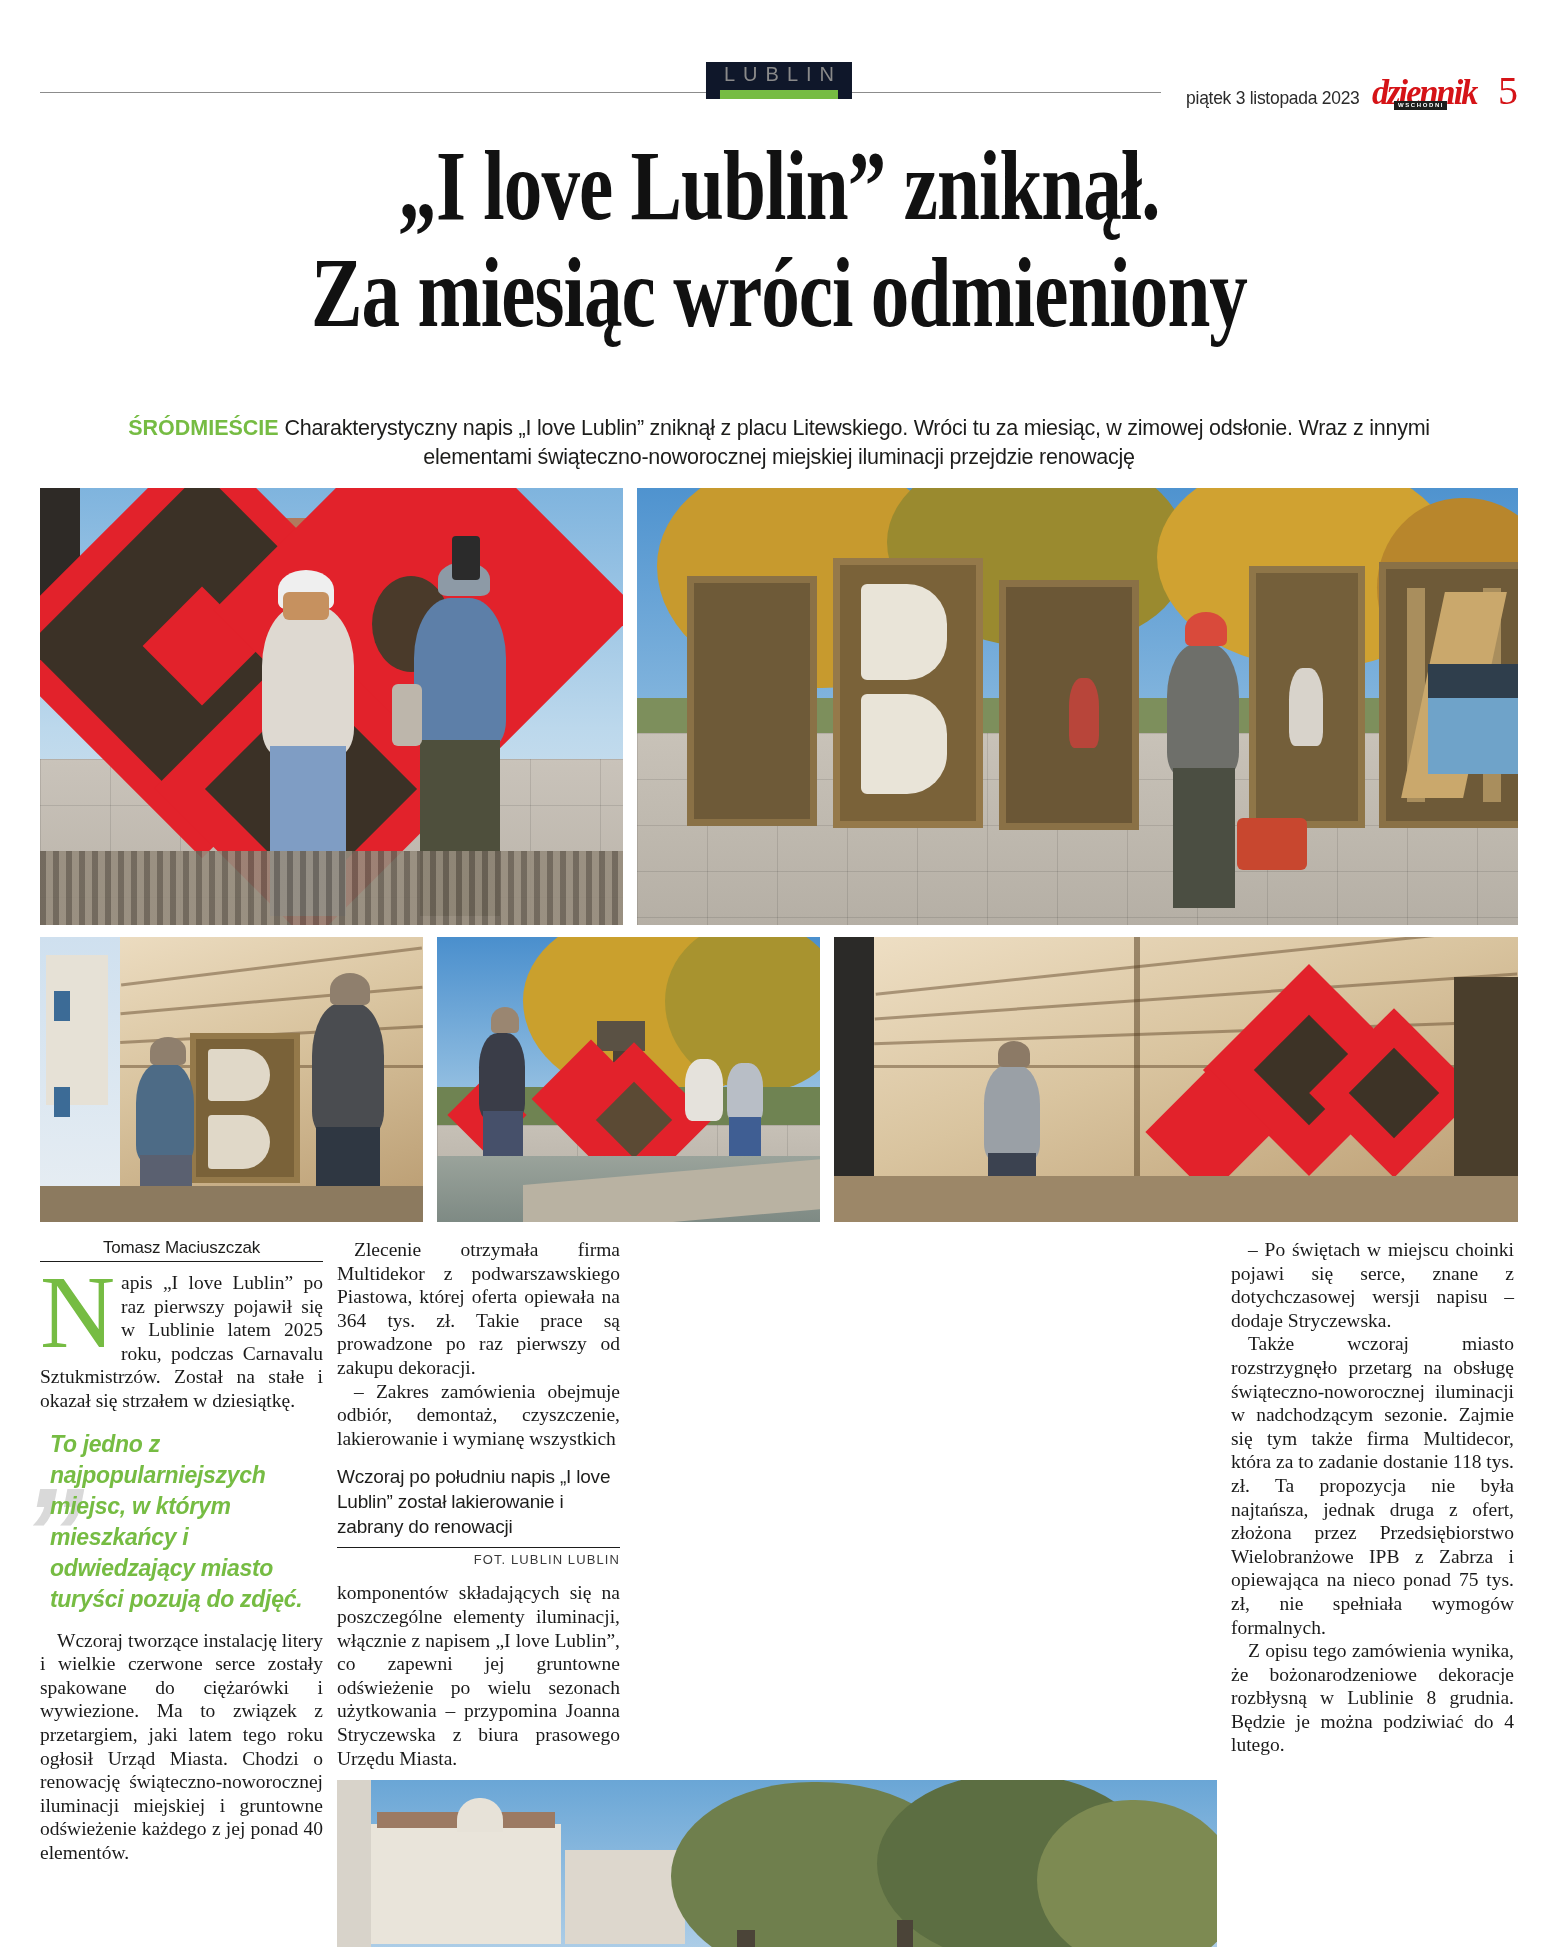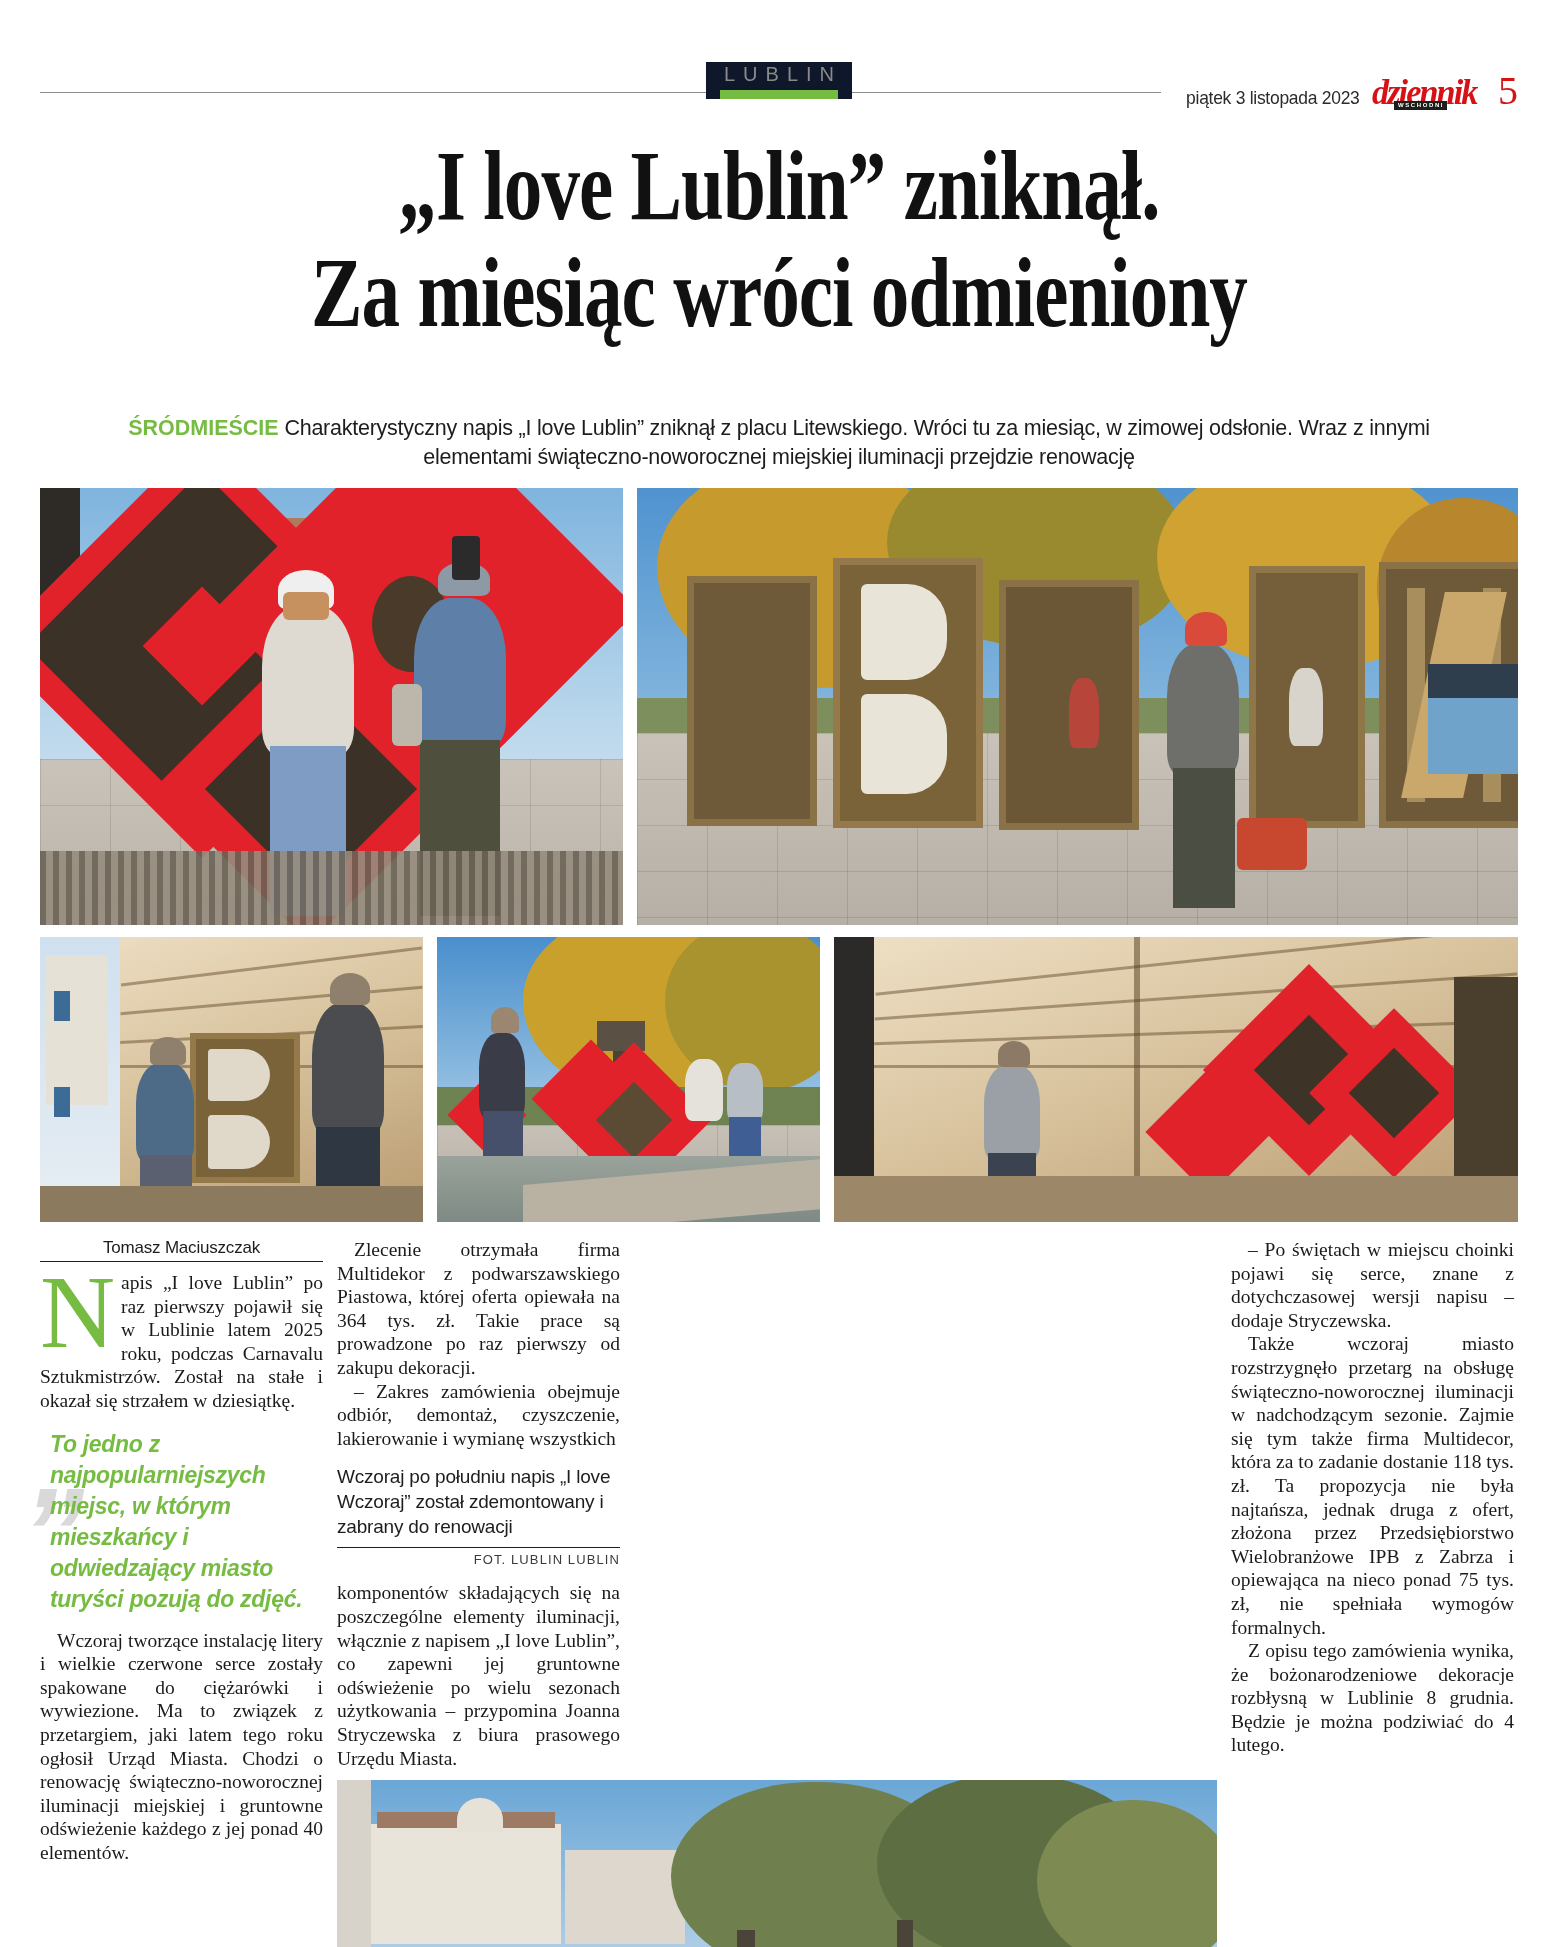--- a/index.html
+++ b/index.html
@@ -350,21 +350,21 @@
 
     <div class="colgroup-mid">
       <div class="inner-cols">
 
         <div class="col">
           <p>Zlecenie otrzymała firma Multidekor z podwarszawskiego Piastowa, której oferta opiewała na 364 tys. zł. Takie prace są prowadzone po raz pierwszy od zakupu dekoracji.</p>
           <p>– Zakres zamówienia obejmuje odbiór, demontaż, czyszczenie, lakierowanie i wymianę wszystkich</p>
         </div>
 
         <div class="col">
-          <div class="caption">Wczoraj po południu napis „I love Wczoraj” został zdemontowany i zabrany do renowacji</div>
+          <div class="caption">Wczoraj po południu napis „I love Lublin” został lakierowanie i zabrany do renowacji</div>
           <div class="caption-rule"></div>
           <div class="photo-credit">FOT. LUBLIN LUBLIN</div>
         </div>
 
         <div class="col">
           <p class="noind">komponentów składających się na poszczególne elementy iluminacji, włącznie z napisem „I love Lublin”, co zapewni jej gruntowne odświeżenie po wielu sezonach użytkowania – przypomina Joanna Stryczewska z biura prasowego Urzędu Miasta.</p>
         </div>
       </div>
 
       <div class="ph ph-6">

